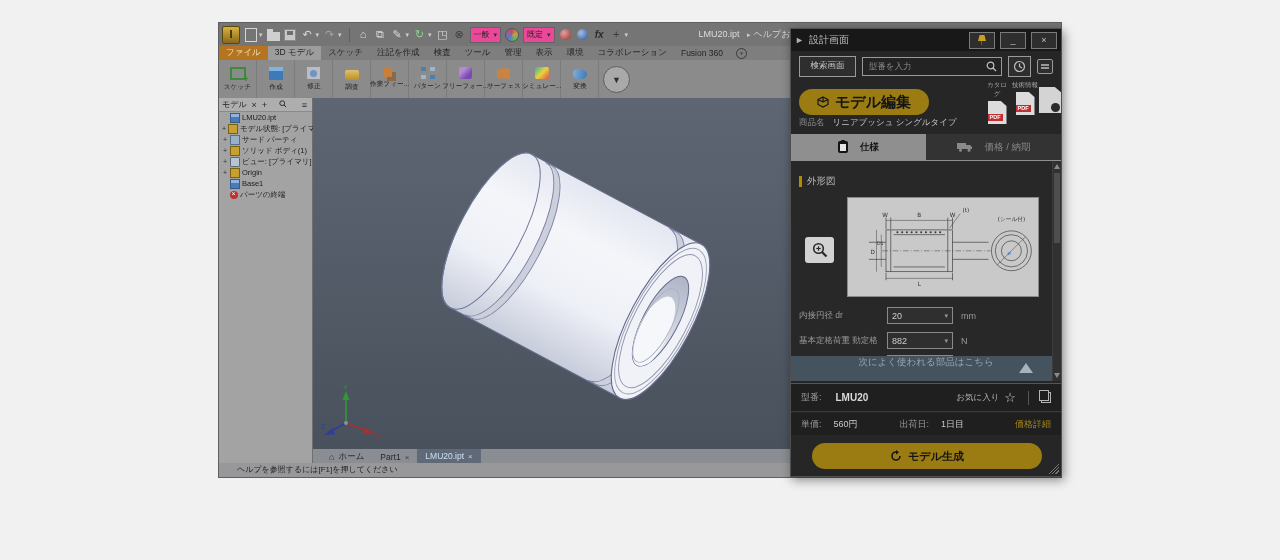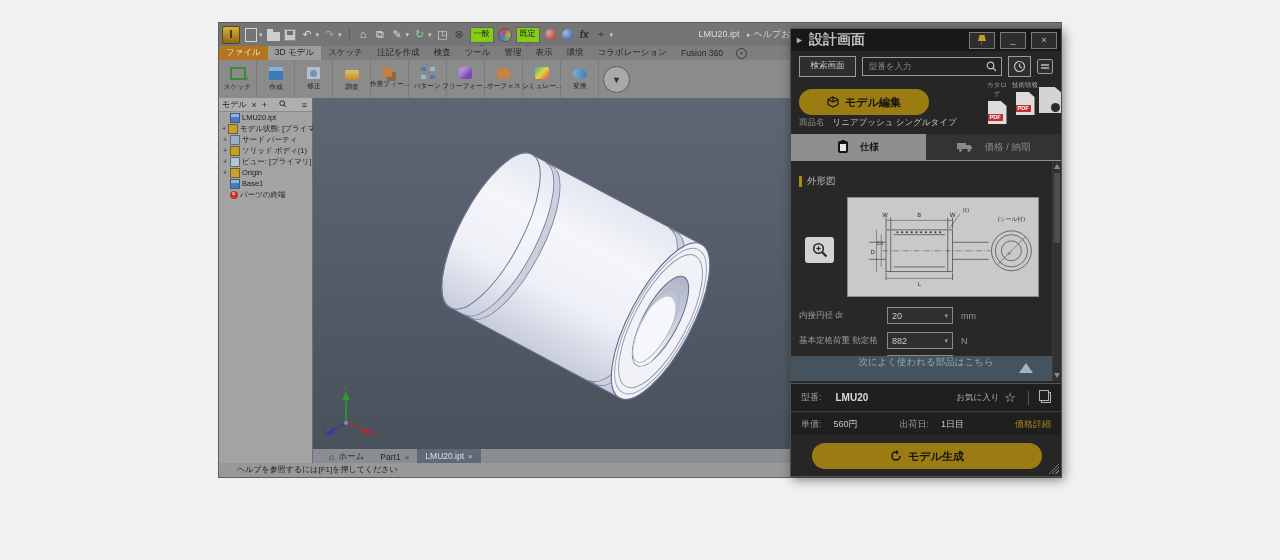--- a/index.html
+++ b/index.html
@@ -13,21 +13,21 @@
   .qi-page{width:10px;height:12px;border:1px solid #d6d6d6;background:transparent;}
   .qi-folder{width:13px;height:9px;background:#cfcfcf;position:relative;margin-top:3px;}
   .qi-folder::before{content:"";position:absolute;left:0;top:-3px;width:6px;height:3px;background:#cfcfcf;}
   .qi-save{width:12px;height:12px;background:#c7c7c7;border:1px solid #8a8a8a;box-sizing:border-box;}
   .qi-save::before{content:"";display:block;margin:1px auto 0;width:6px;height:4px;background:#6f6f6f;}
   .chevq{color:#cfcfcf;font-size:7px;margin-left:-2px;}
   .qsep{width:1px;height:14px;background:#5f5f5f;margin:0 3px;}
   .qi-dim{color:#a2a2a2;}
   .qi-green{color:#8fd08f;}
   .qi-dark{color:#3c3c3c;}
-  .qsel{height:14px;background:#84cc16;border:1px solid #646464;color:#232323;font-size:8px;display:inline-flex;align-items:center;padding:0 3px;gap:4px;flex-direction:column;}
+  .qsel{height:14px;background:#ec4899;border:1px solid #646464;color:#232323;font-size:8px;display:inline-flex;align-items:center;padding:0 3px;gap:4px;}
   .qsel .cv{font-size:7px;color:#333;}
   .wheel{width:12px;height:12px;border-radius:50%;background:conic-gradient(#c05050,#c0a050,#70b060,#5080c0,#9060b0,#c05050);border:1px solid #555;}
   .sphR{width:11px;height:11px;border-radius:50%;background:radial-gradient(circle at 35% 35%,#e0a0a0,#a03030);}
   .sphB{width:11px;height:11px;border-radius:50%;background:radial-gradient(circle at 35% 35%,#a0c0e0,#3050a0);}
   .fx{font-style:italic;font-weight:bold;color:#2c2c2c;font-size:10px;}
   .doc-title{position:absolute;left:440px;top:0;width:120px;height:23px;line-height:23px;text-align:center;color:#dcdcdc;font-size:9px;}
   .help{position:absolute;left:528px;top:0;height:23px;line-height:23px;color:#d2d2d2;font-size:9px;display:flex;align-items:center;gap:3px;}
   .help .tri{color:#cfcfcf;font-size:7px;}
   
   .rtabs{position:absolute;left:0;top:23px;width:100%;height:14px;background:#7e7e7e;display:flex;align-items:stretch;font-size:8.5px;}
@@ -80,33 +80,33 @@
   .dtab{display:flex;align-items:center;gap:4px;padding:0 8px;color:#24282c;}
   .dtab .hicon{font-size:9px;}
   .dtab .x{font-size:8px;color:#3a3e44;}
   .dtab.active{background:#5f6977;color:#cfe0f2;border-bottom:2px solid #4a90d9;box-sizing:border-box;}
   .dtab.active .x{color:#c8d2de;}
   .statusbar{position:absolute;left:0;bottom:0;width:100%;height:14px;background:#98989b;color:#222;font-size:8px;line-height:14px;padding-left:18px;box-sizing:border-box;}
   
   .panel{position:absolute;left:790px;top:28px;width:272px;height:449px;background:#262626;border:1px solid #4f4f4f;box-sizing:border-box;box-shadow:2px 3px 10px rgba(0,0,0,.45);}
   .ptitle{position:absolute;left:0;top:0;width:100%;height:22px;background:#181818;display:flex;align-items:center;padding:0 4px;box-sizing:border-box;gap:5px;}
   .ptitle .plogo{color:#b0b0b0;font-size:9px;}
-  .ptitle .pt{color:#bdbdbd;font-size:14px;flex:1;font-weight:bold;}
+  .ptitle .pt{color:#bdbdbd;font-size:10px;flex:1;}
   .wbtn{width:24px;height:15px;border:1px solid #7a7a7a;background:#2e2e2e;color:#c0c0c0;font-size:9px;display:flex;align-items:center;justify-content:center;line-height:1;}
   .pinblade{width:8px;height:10px;background:#c8a020;clip-path:polygon(20% 0,80% 0,100% 60%,50% 60%,50% 100%,45% 100%,45% 60%,0 60%);}
   .psearch{position:absolute;left:0;top:24px;width:100%;height:26px;display:flex;align-items:center;padding:0 8px;box-sizing:border-box;gap:6px;}
   .sbtn{width:64px;height:19px;background:#2e2e2e;border:1px solid #9a9a9a;color:#c8c8c8;font-size:8.5px;display:flex;align-items:center;justify-content:center;}
   .sinwrap{flex:1;height:19px;background:#232323;border:1px solid #9a9a9a;display:flex;align-items:center;padding:0 4px;box-sizing:border-box;gap:4px;}
   .sinwrap input{flex:1;background:transparent;border:0;outline:0;color:#cfcfcf;font-size:8.5px;min-width:0;font-family:inherit;}
   .sinwrap input::placeholder{color:#8a8a8a;}
   .histbtn{width:25px;height:19px;border:1px solid #9a9a9a;background:#2e2e2e;display:flex;align-items:center;justify-content:center;}
   .combtn{width:16px;height:13px;border:1px solid #9a9a9a;border-radius:2px;position:relative;background:#2e2e2e;}
   .combtn::after{content:"";position:absolute;left:3px;top:4px;width:8px;height:2px;background:#9a9a9a;box-shadow:0 3px 0 #9a9a9a;}
   .goldpill{border-radius:13px;background:#9a7c12;color:#141414;font-weight:bold;display:flex;align-items:center;justify-content:center;gap:6px;border:0;}
-  .medit{position:absolute;left:8px;top:60px;width:130px;height:26px;font-size:11px;}
+  .medit{position:absolute;left:8px;top:60px;width:130px;height:26px;font-size:15px;}
   .pdfgrp{position:absolute;top:52px;font-size:6.5px;color:#a8a8a8;text-align:center;}
   .pdfpage{width:19px;height:23px;background:#dcdcdc;position:relative;margin:2px auto 0;clip-path:polygon(0 0,70% 0,100% 22%,100% 100%,0 100%);}
   .pdfpage .badge{position:absolute;left:0;bottom:3px;background:#c03030;color:#fff;font-size:5.5px;font-weight:bold;padding:1px 2px;line-height:1;}
   .quoteic{position:absolute;top:58px;width:22px;height:26px;background:#d4d4d4;clip-path:polygon(0 0,72% 0,100% 20%,100% 100%,0 100%);}
   .quoteic::after{content:"";position:absolute;right:1px;bottom:1px;width:9px;height:9px;border-radius:50%;background:#2a2a2a;}
   .pprod{position:absolute;left:8px;top:88px;font-size:8.5px;color:#8f8f8f;display:flex;gap:8px;white-space:nowrap;}
   .pprod .v{color:#c6c6c6;}
   .ptabs{position:absolute;left:0;top:105px;width:100%;height:26px;display:flex;}
   .ptab{flex:1;display:flex;align-items:center;justify-content:center;gap:12px;font-size:9.5px;}
   .ptab.spec{background:#8f8f8f;color:#141414;font-weight:bold;}

